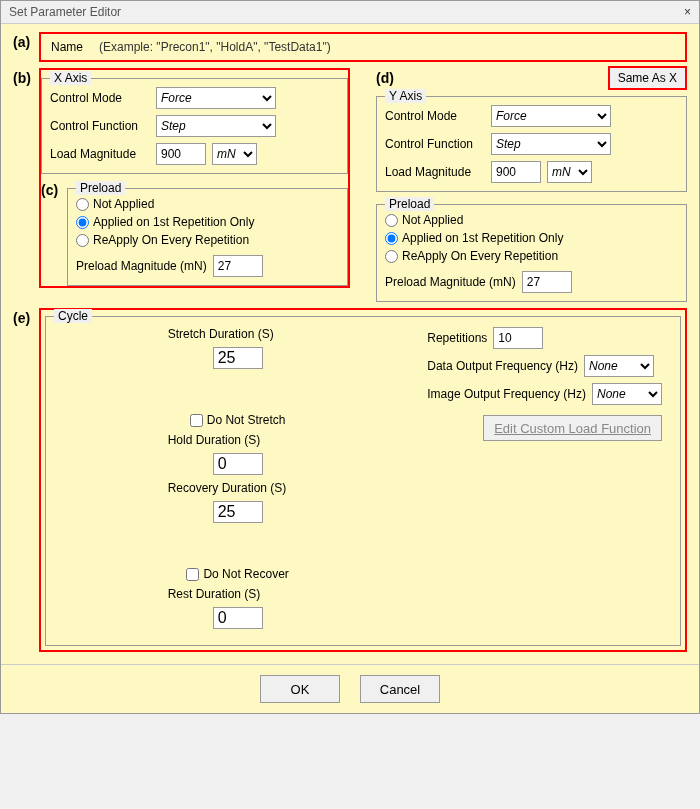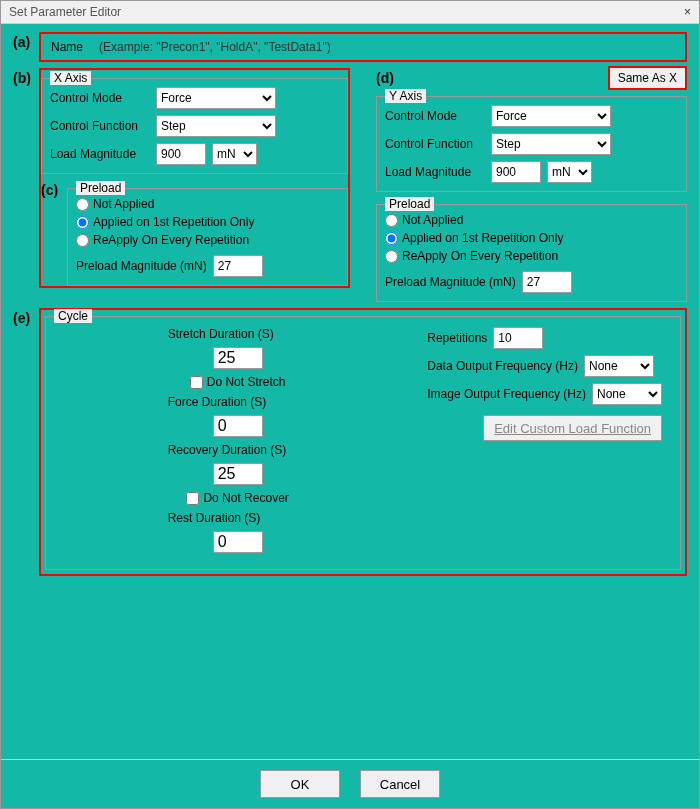--- a/index.html
+++ b/index.html
@@ -6,22 +6,22 @@
     body {
       font-family: 'MS Sans Serif', Arial, sans-serif;
       font-size: 12px;
       background: #f0f0f0;
       width: 700px;
       height: 809px;
       overflow: hidden;
     }
     .window {
       width: 700px;
-      height: 809px;
-      background: #14b8a6;
+      height: 714px;
+      background: #fef9c3;
       border: 1px solid #999;
       display: flex;
       flex-direction: column;
     }
     .title-bar {
       background: #f0f0f0;
       padding: 4px 8px;
       display: flex;
       justify-content: space-between;
       align-items: center;
@@ -116,20 +116,21 @@
     .field-label {
       font-size: 12px;
       min-width: 100px;
     }
     select {
       height: 22px;
       border: 1px solid #999;
       background: white;
       font-size: 12px;
       cursor: pointer;
+      font-style: italic;
     }
     .control-mode-select { width: 120px; }
     .control-func-select { width: 120px; }
     .load-input {
       width: 50px;
       height: 22px;
       border: 1px solid #999;
       background: white;
       font-size: 12px;
       padding: 2px 4px;
@@ -211,20 +212,21 @@
       border: 1px solid #999;
       background: white;
       font-size: 16px;
       padding: 2px 4px;
     }
     .checkbox-row {
       display: flex;
       align-items: center;
       gap: 4px;
       font-size: 12px;
+      margin-top: 38px;
     }
     .rep-row {
       display: flex;
       align-items: center;
       gap: 6px;
     }
     .rep-label { font-size: 12px; }
     .rep-input {
       width: 50px;
       height: 22px;
@@ -432,21 +434,21 @@
             <div class="cycle-left">
               <div class="cycle-field-row">
                 <span class="cycle-label">Stretch Duration (S)</span>
                 <input class="cycle-input" type="text" value="25" style="">
                 <div class="checkbox-row">
                   <input type="checkbox" style="">
                   <span>Do Not Stretch</span>
                 </div>
               </div>
               <div class="cycle-field-row">
-                <span class="cycle-label">Force Duration (S)</span>
+                <span class="cycle-label">Hold Duration (S)</span>
                 <input class="cycle-input" type="text" value="0" style="">
               </div>
               <div class="cycle-field-row">
                 <span class="cycle-label">Recovery Duration (S)</span>
                 <input class="cycle-input" type="text" value="25" style="">
                 <div class="checkbox-row">
                   <input type="checkbox" style="">
                   <span>Do Not Recover</span>
                 </div>
               </div>

